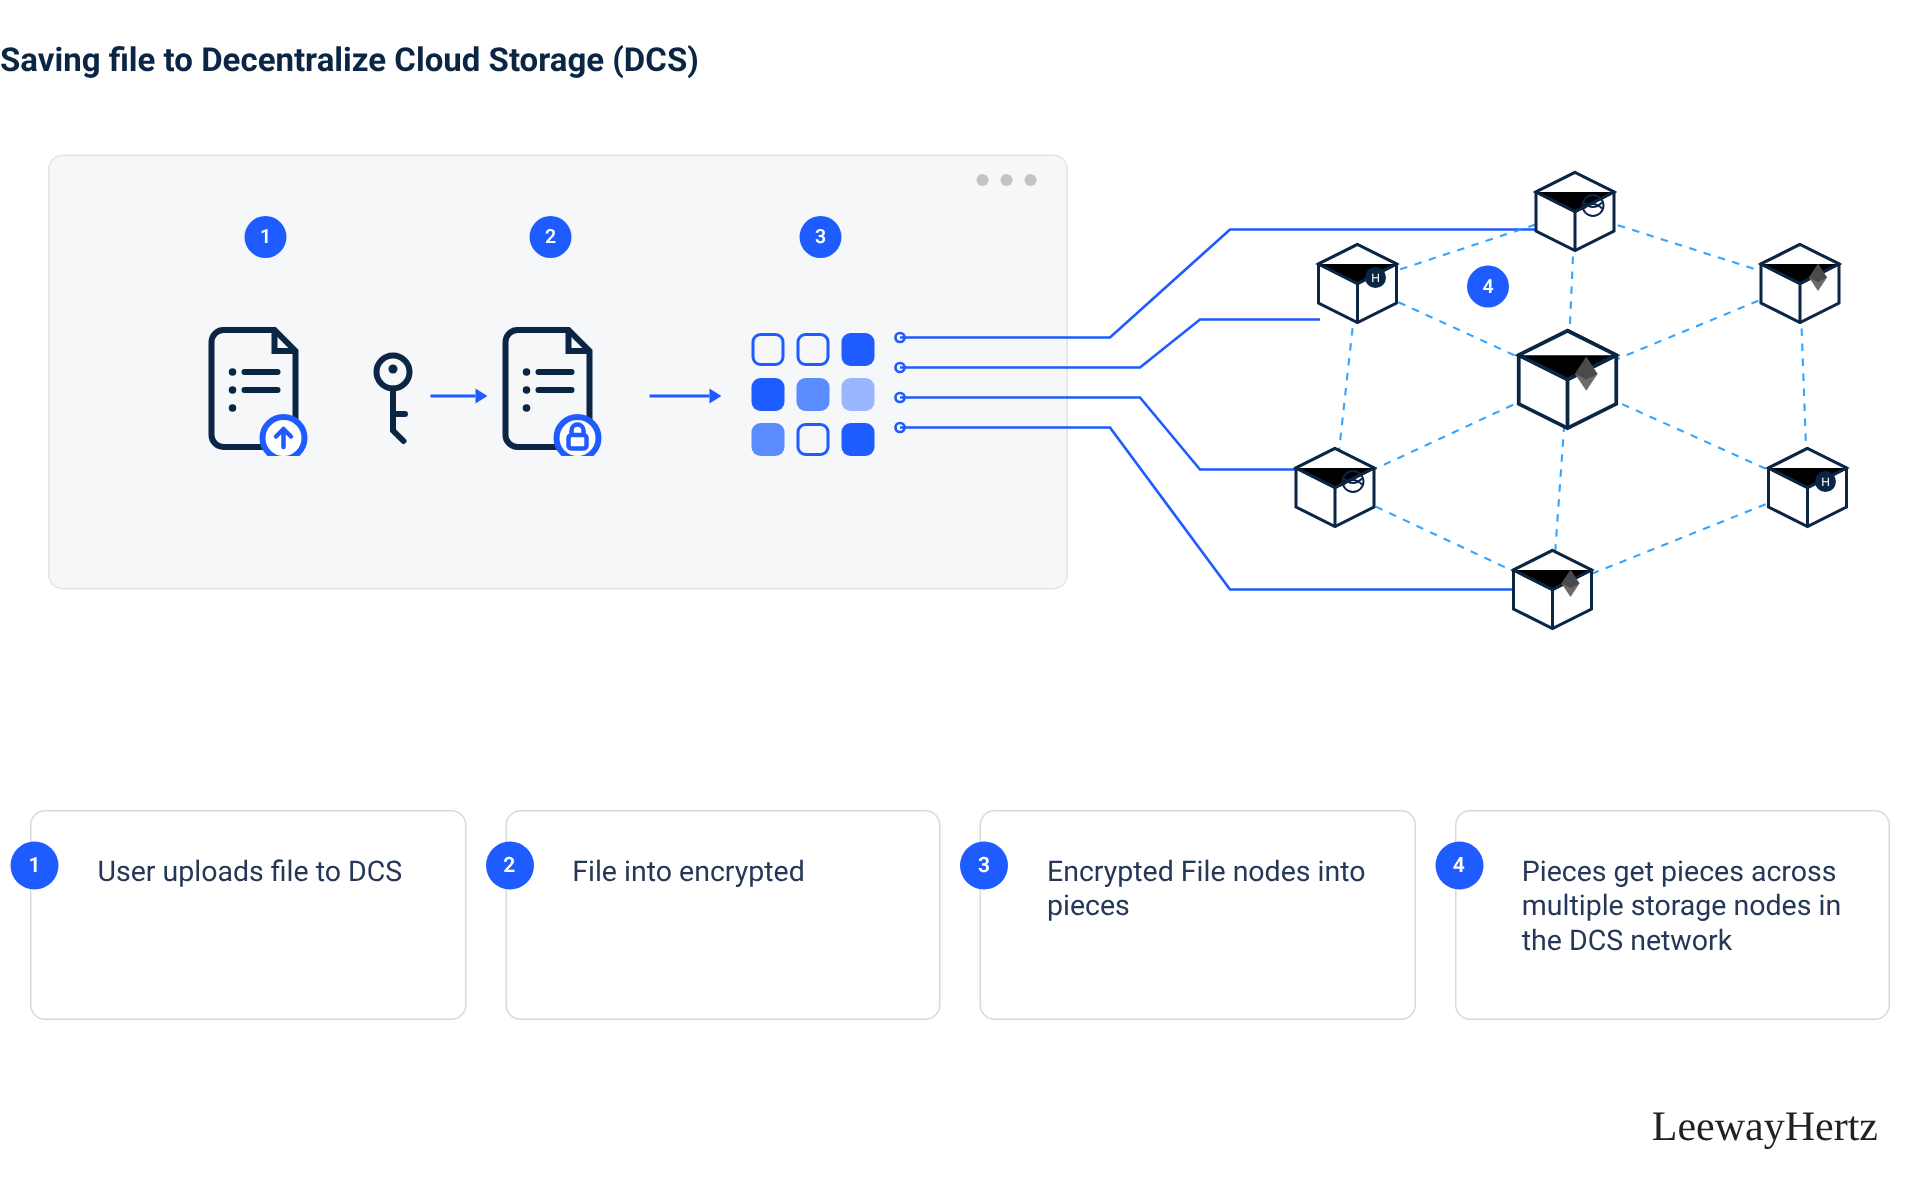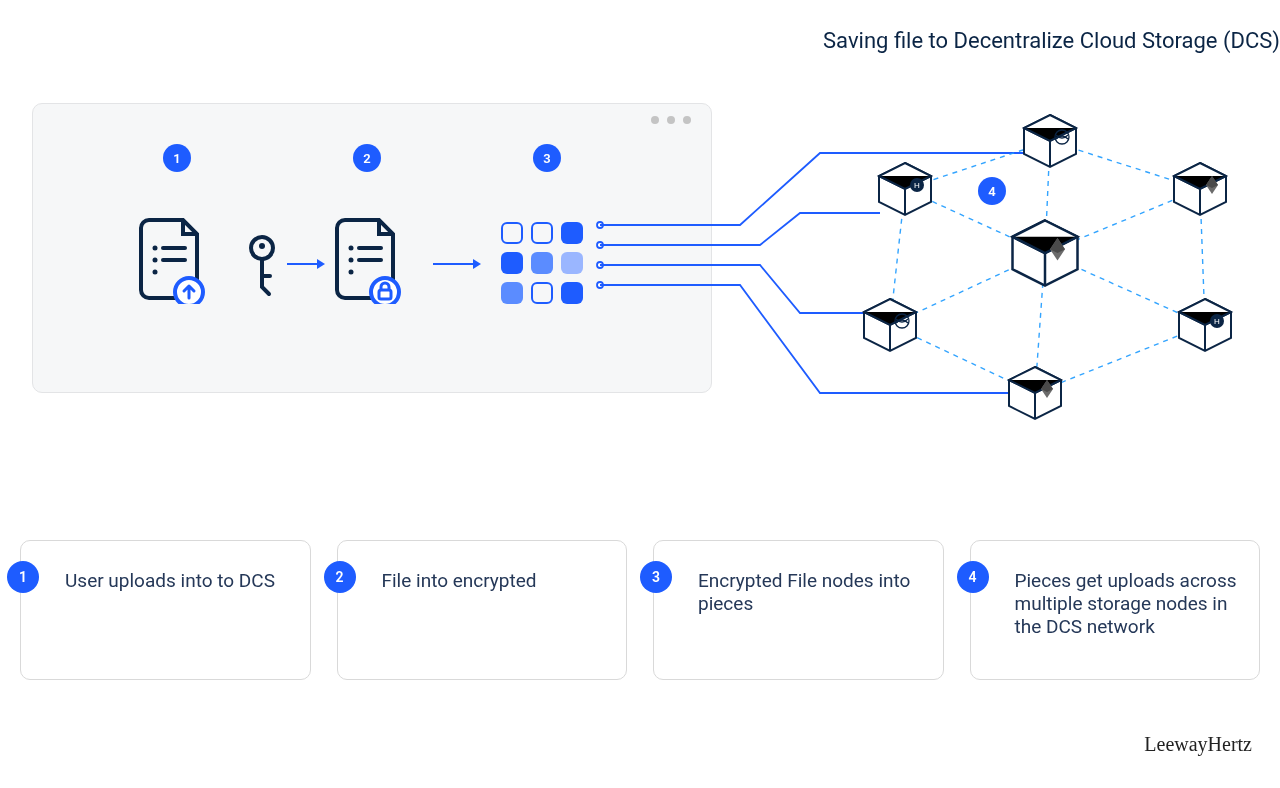--- a/index.html
+++ b/index.html
@@ -5,23 +5,23 @@
   * { box-sizing: border-box; margin: 0; padding: 0; }
   body {
     font-family: -apple-system, BlinkMacSystemFont, "Segoe UI", Roboto, sans-serif;
     background: #ffffff;
     width: 1280px;
     height: 788px;
     position: relative;
     color: #0b2545;
   }
   .title {
-    text-align: right;
+    text-align: left;
     font-size: 22px;
-    font-weight: 400;
+    font-weight: 700;
     color: #0b2545;
     padding-top: 28px;
   }
   .canvas {
     position: relative;
     width: 100%;
     height: 380px;
     margin-top: 40px;
   }
   
@@ -86,23 +86,23 @@
   .step-badge {
     position: absolute;
     left: -14px; top: 20px;
     width: 32px; height: 32px; border-radius: 50%;
     background: #1e5cff; color: #fff;
     display: flex; align-items: center; justify-content: center;
     font-size: 14px; font-weight: 600;
   }
   .attribution {
     position: absolute;
-    right: 28px; bottom: 32px;
+    right: 28px; bottom: 20px;
     font-family: Georgia, "Times New Roman", serif;
-    font-size: 20px;
+    font-size: 28px;
     color: #222;
   }
 </style>
 </head>
 <body>
 
 <div class="title">Saving file to Decentralize Cloud Storage (DCS)</div>
 
 <div class="canvas">
 
@@ -273,29 +273,29 @@
           <use href="#eth"></use>
         </g>
       </g>
   </svg>
 
 </div>
 
 <div class="steps">
   <div class="step-card">
     <div class="step-badge">1</div>
-    <div>User uploads into to DCS</div>
+    <div>User uploads file to DCS</div>
   </div>
   <div class="step-card">
     <div class="step-badge">2</div>
     <div>File into encrypted</div>
   </div>
   <div class="step-card">
     <div class="step-badge">3</div>
     <div>Encrypted File nodes into pieces</div>
   </div>
   <div class="step-card">
     <div class="step-badge">4</div>
-    <div>Pieces get uploads across multiple storage nodes in the DCS network</div>
+    <div>Pieces get pieces across multiple storage nodes in the DCS network</div>
   </div>
 </div>
 
 <div class="attribution">LeewayHertz</div>
 
 </body></html>

